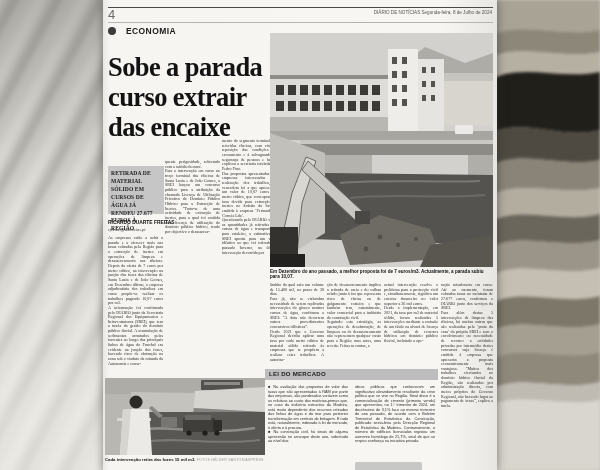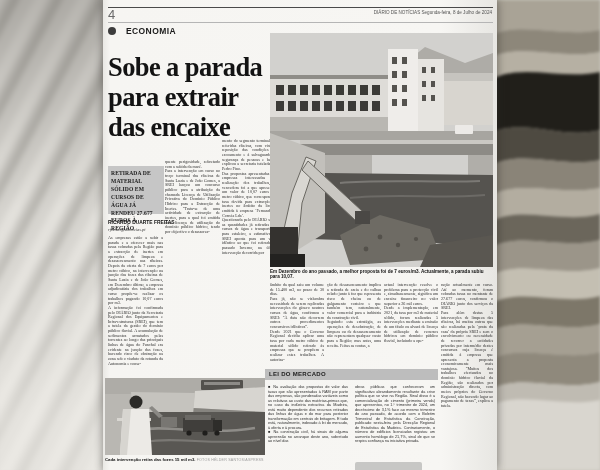--- a/index.html
+++ b/index.html
@@ -98,21 +98,21 @@
     <div class="edition">DIÁRIO DE NOTÍCIAS Segunda-feira, 8 de Julho de 2024</div>
     <div class="rule-2"></div>
 
     <div class="section-row">
       <div class="section-dot"></div>
       <div class="section-label">ECONOMIA</div>
     </div>
 
     <div class="headline">
       <div>Sobe a parada</div>
-      <div>para extrair</div>
+      <div>curso extrair</div>
       <div>das encaixe</div>
     </div>
 
     <div class="kicker">RETIRADA DE MATERIAL SÓLIDO EM CURSOS DE ÁGUA JÁ RENDEU 27.677 EUROS À REGIÃO</div>
 
     <div class="byline">RICARDO DUARTE FREITAS</div>
     <div class="byline-email">rfreitas@dnoticias.pt</div>
 
     <div class="microtext col1">As empresas estão a subir a parada e a oferecer mais nas taxas cobradas pela Região para a extracção de inertes em operações de limpeza e desassoreamento nas ribeiras. Depois da oferta de 7 euros por metro cúbico, na intervenção na junção das fozes das ribeiras de Santa Luzia e de João Gomes, em Dezembro último, a empresa adjudicatária dos trabalhos em curso propõe-se realizar os trabalhos pagando 10,07 euros por m3.
 A informação foi confirmada pelo DIÁRIO junto da Secretaria Regional dos Equipamentos e Infra-estruturas (SREI), que tem a tutela da gestão do domínio público fluvial. A acumulação de sedimentos arrastados pelas torrentes ao longo das principais linhas de água do Funchal era evidente na junção das fozes, havendo risco de obstrução na zona sob o viaduto da rotunda da Autonomia e conse-</div>

